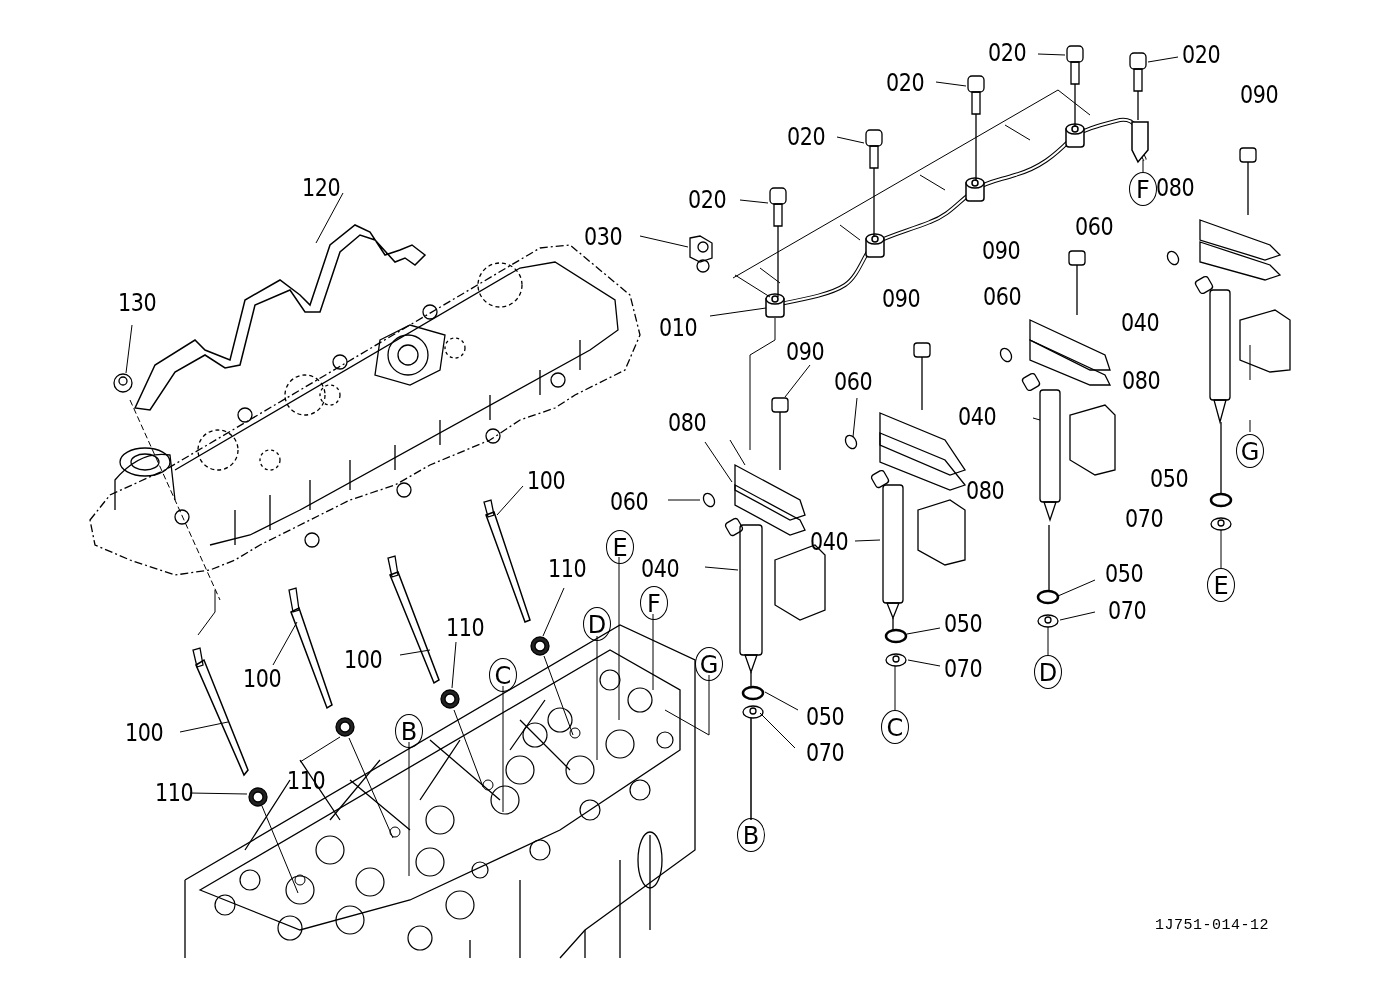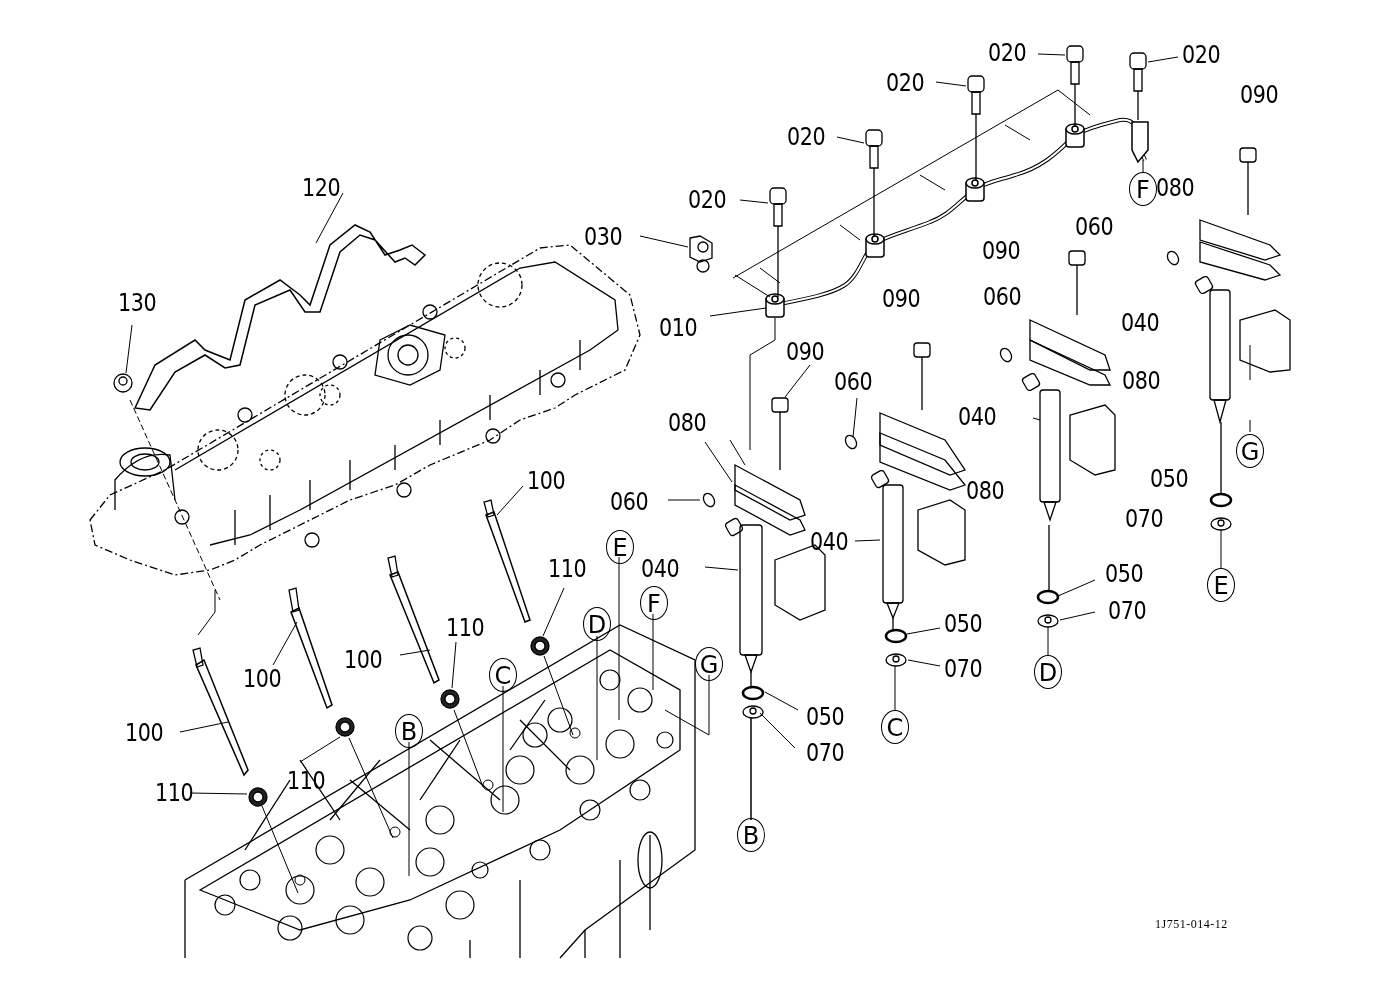--- a/index.html
+++ b/index.html
@@ -3,21 +3,21 @@
 <meta charset="utf-8">
 <style>
   html, body { margin:0; padding:0; background:#ffffff; }
   body { width:1379px; height:1001px; position:relative; overflow:hidden;
          font-family:"DejaVu Sans", sans-serif; color:#000; }
   #diagram { position:absolute; left:0; top:0; width:1379px; height:1001px; }
   .lbl { position:absolute; font-size:25px; line-height:25px; letter-spacing:-0.5px; white-space:nowrap;
          font-family:"DejaVu Sans Condensed","DejaVu Sans", sans-serif; transform:scaleX(0.92); transform-origin:left top; }
   .ref { position:absolute; width:28px; height:34px; border:1.5px solid #000; border-radius:50%;
          font-size:24px; line-height:34px; text-align:center; box-sizing:border-box; font-family:"DejaVu Sans", sans-serif; }
-  .code { position:absolute; font-size:12px; font-family:Liberation Serif, serif; letter-spacing:0.5px; }
+  .code { position:absolute; font-size:15px; font-family:Liberation Mono, monospace; letter-spacing:0.5px; }
   svg * { vector-effect:non-scaling-stroke; }
 </style>
 </head>
 <body>
 
 <div id="diagram">
 <svg width="1379" height="1001" viewBox="0 0 1379 1001" xmlns="http://www.w3.org/2000/svg" fill="none" stroke="#000" stroke-width="1.3">
 
   <g>
     <path d="M90,520 L110,495 L165,470 L540,248 L570,245 L630,295 L640,335 L625,370 L575,395 L555,408 L520,420 L490,440 L430,465 L395,485 L350,500 L310,520 L260,545 L235,560 L210,570 L175,575 L130,560 L95,545 Z" stroke-dasharray="8 3 2 3"></path>

